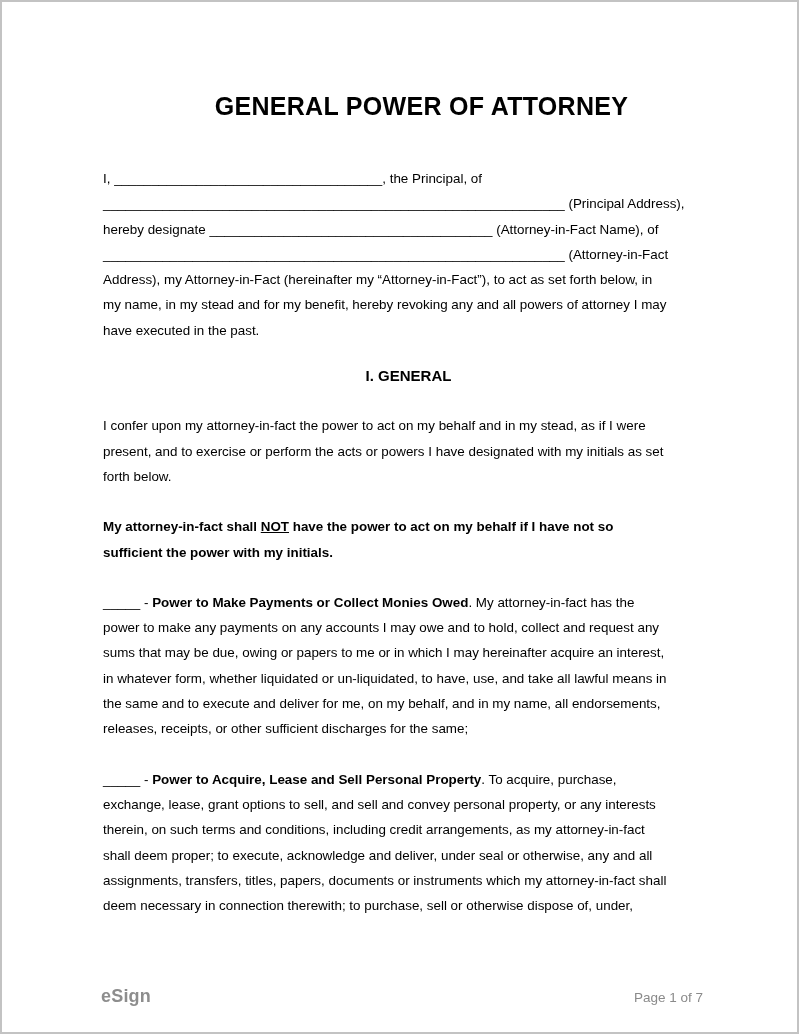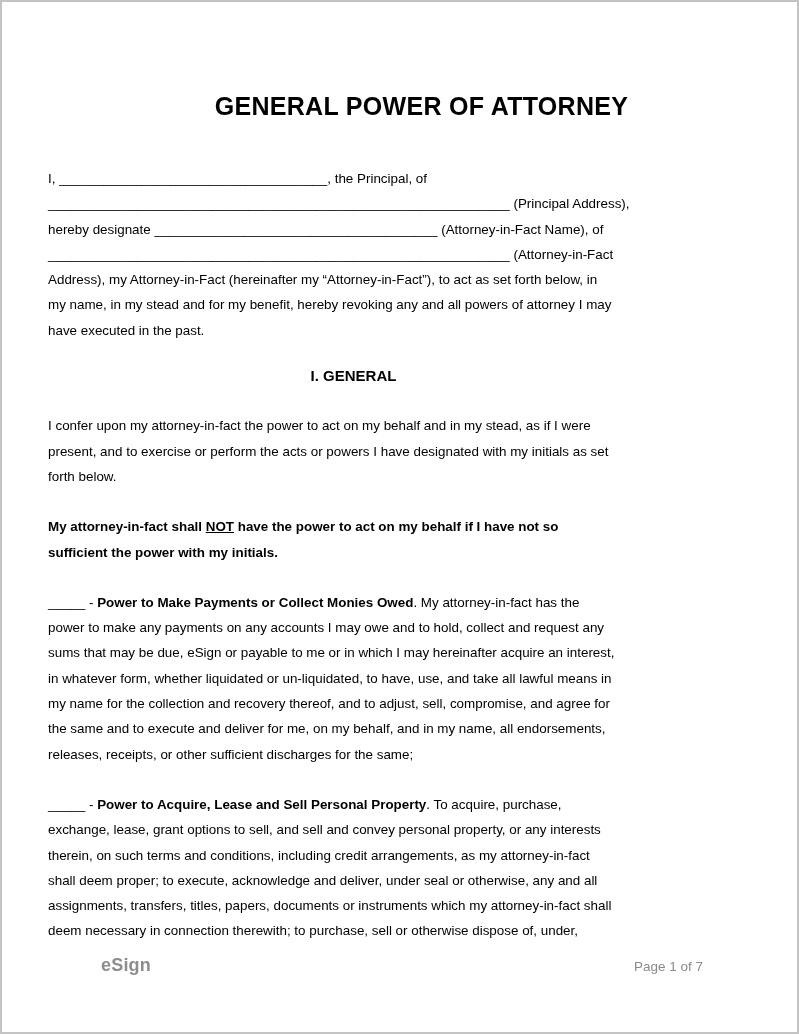--- a/index.html
+++ b/index.html
@@ -18,37 +18,37 @@
   .doc-title {
     margin: 89px 0 0 0;
     text-align: center;
     font-size: 25px;
     line-height: 30px;
     font-weight: bold;
     letter-spacing: 0.3px;
     padding-left: 44px;
   }
   .doc-body {
-    margin: 45px 94px 0 46px;
+    margin: 45px 94px 0 101px;
     width: 611px;
     font-size: 13.4px;
     line-height: 25.3px;
   }
   .para { margin-top: 25px; }
   .para:first-child { margin-top: 0; }
   .para.center { text-align: center; }
   .para[data-name="powers-heading"] { margin-top: 20px; font-size: 15px; }
   .line { white-space: nowrap; }
   .run-b { font-weight: bold; }
   .run-u { text-decoration: underline; }
   .footer {
     position: absolute;
     left: 94px;
     right: 94px;
-    top: 953px;
+    top: 984px;
     display: flex;
     justify-content: space-between;
     align-items: baseline;
   }
   .brand {
     font-size: 18px;
     font-weight: bold;
     color: #8d8d8d;
     letter-spacing: 0.2px;
     margin-left: 5px;
@@ -83,23 +83,22 @@
         <div class="line" data-name="text-line"><span data-name="text-run">present, and to exercise or perform the acts or powers I have designated with my initials as set</span></div>
         <div class="line" data-name="text-line"><span data-name="text-run">forth below.</span></div>
       </div>
       <div class="para" data-name="no-initials-notice">
         <div class="line" data-name="text-line"><span class="run-b" data-name="bold-text-run">My attorney-in-fact shall </span><span class="run-b run-u" data-name="underlined-text-run">NOT</span><span class="run-b" data-name="bold-text-run"> have the power to act on my behalf if I have not so</span></div>
         <div class="line" data-name="text-line"><span class="run-b" data-name="bold-text-run">sufficient the power with my initials.</span></div>
       </div>
       <div class="para" data-name="power-payments-paragraph">
         <div class="line" data-name="text-line"><span data-name="text-run">_____ - </span><span class="run-b" data-name="bold-text-run">Power to Make Payments or Collect Monies Owed</span><span data-name="text-run">. My attorney-in-fact has the</span></div>
         <div class="line" data-name="text-line"><span data-name="text-run">power to make any payments on any accounts I may owe and to hold, collect and request any</span></div>
-        <div class="line" data-name="text-line"><span data-name="text-run">sums that may be due, eSign or payable to me or in which I may hereinafter acquire an interest,</span></div>
+        <div class="line" data-name="text-line"><span data-name="text-run">sums that may be due, owing or papers to me or in which I may hereinafter acquire an interest,</span></div>
         <div class="line" data-name="text-line"><span data-name="text-run">in whatever form, whether liquidated or un-liquidated, to have, use, and take all lawful means in</span></div>
-        <div class="line" data-name="text-line"><span data-name="text-run">my name for the collection and recovery thereof, and to adjust, sell, compromise, and agree for</span></div>
         <div class="line" data-name="text-line"><span data-name="text-run">the same and to execute and deliver for me, on my behalf, and in my name, all endorsements,</span></div>
         <div class="line" data-name="text-line"><span data-name="text-run">releases, receipts, or other sufficient discharges for the same;</span></div>
       </div>
       <div class="para" data-name="power-personal-property-paragraph">
         <div class="line" data-name="text-line"><span data-name="text-run">_____ - </span><span class="run-b" data-name="bold-text-run">Power to Acquire, Lease and Sell Personal Property</span><span data-name="text-run">. To acquire, purchase,</span></div>
         <div class="line" data-name="text-line"><span data-name="text-run">exchange, lease, grant options to sell, and sell and convey personal property, or any interests</span></div>
         <div class="line" data-name="text-line"><span data-name="text-run">therein, on such terms and conditions, including credit arrangements, as my attorney-in-fact</span></div>
         <div class="line" data-name="text-line"><span data-name="text-run">shall deem proper; to execute, acknowledge and deliver, under seal or otherwise, any and all</span></div>
         <div class="line" data-name="text-line"><span data-name="text-run">assignments, transfers, titles, papers, documents or instruments which my attorney-in-fact shall</span></div>
         <div class="line" data-name="text-line"><span data-name="text-run">deem necessary in connection therewith; to purchase, sell or otherwise dispose of, under,</span></div>

